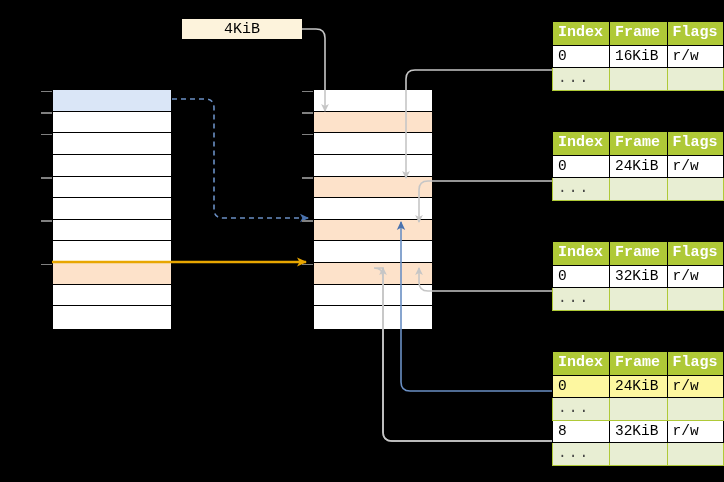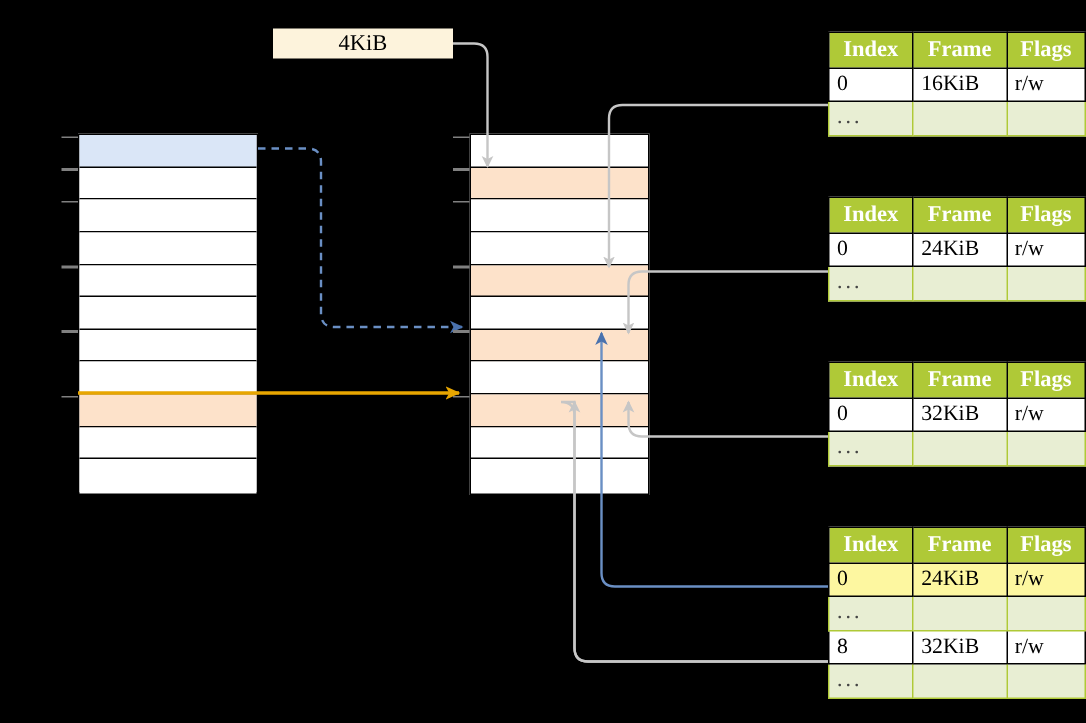--- a/index.html
+++ b/index.html
@@ -5,21 +5,21 @@
   html, body {
     margin: 0;
     padding: 0;
     background: #000000;
   }
   #stage {
     position: relative;
     width: 724px;
     height: 482px;
     background: #000000;
-    font-family: Liberation Serif, serif;
+    font-family: Liberation Mono, monospace;
     overflow: hidden;
   }
 
   
   .memcol {
     position: absolute;
     border: 1.5px solid #000000;
     box-sizing: border-box;
     background: #ffffff;
   }
@@ -60,21 +60,21 @@
     border-collapse: collapse;
     border: 1.5px solid #000000;
     background: #ffffff;
     font-size: 14.5px;
     color: #000000;
   }
   .ptable th {
     background: #afc937;
     color: #ffffff;
     font-weight: bold;
-    text-align: center;
+    text-align: left;
     padding: 2px 5px;
     border: 1px solid #000000;
     font-size: 15px;
     line-height: 1.25;
   }
   .ptable td {
     padding: 1px 5px;
     border: 1px solid #000000;
     line-height: 1.35;
     height: 20px;

